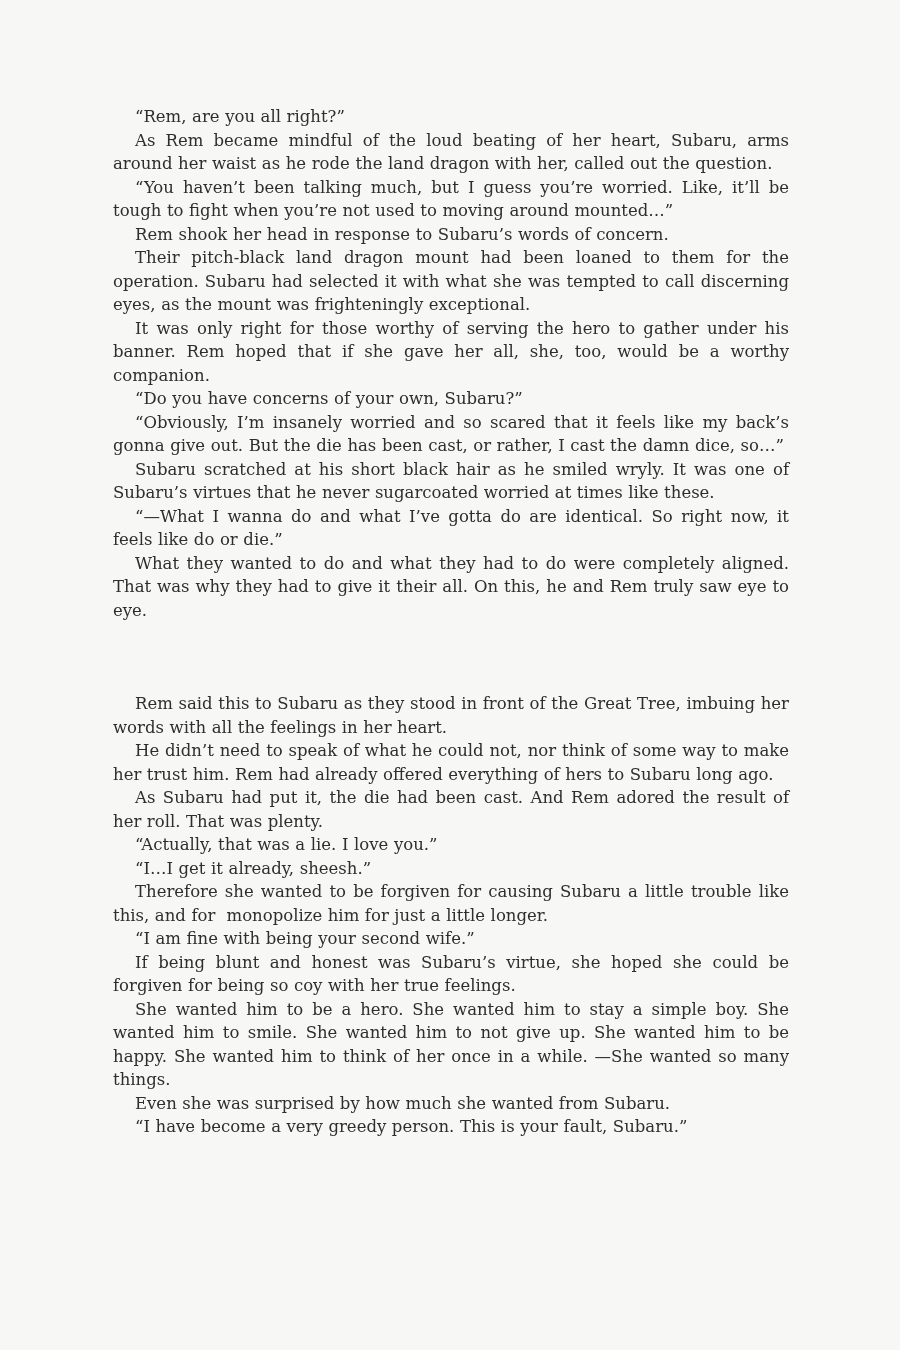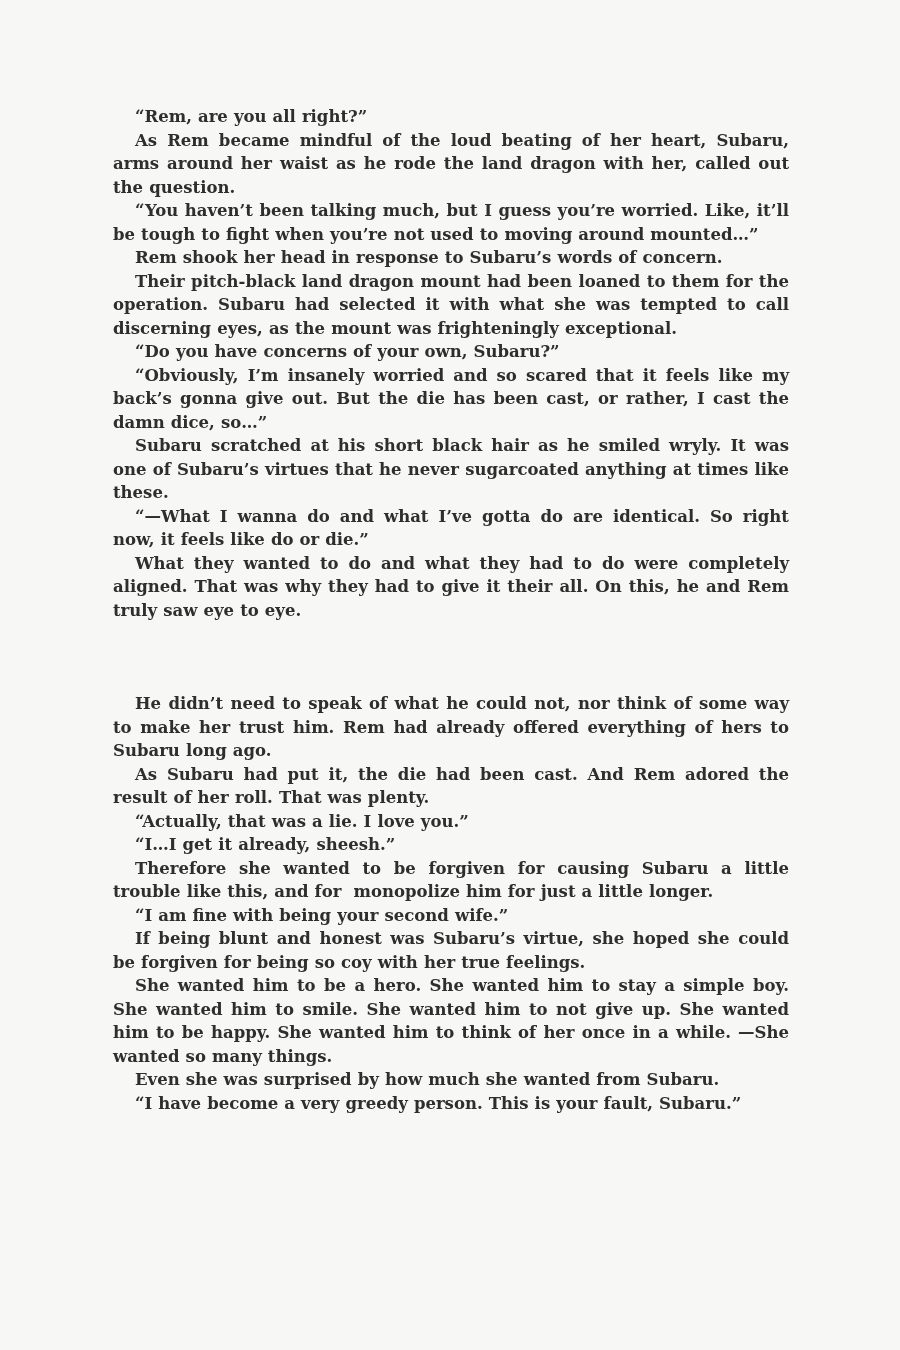--- a/index.html
+++ b/index.html
@@ -21,48 +21,49 @@
     padding: 105px 111px 0 113px;
   }
   .book-text p {
     margin: 0;
     font-size: 16.5px;
     line-height: 23.5px;
     text-align: justify;
     text-indent: 22px;
     letter-spacing: 0;
     word-spacing: 0.02em;
-    font-weight: bold;
   }
   .section-break {
     height: 70px;
   }
 </style>
 </head>
 <body>
 
 <div class="page">
   <div class="book-text">
 
     <div>
       <p>“Rem, are you all right?”</p>
       <p>As Rem became mindful of the loud beating of her heart, Subaru, arms around her waist as he rode the land dragon with her, called out the question.</p>
       <p>“You haven’t been talking much, but I guess you’re worried. Like, it’ll be tough to fight when you’re not used to moving around mounted…”</p>
       <p>Rem shook her head in response to Subaru’s words of concern.</p>
       <p>Their pitch-black land dragon mount had been loaned to them for the operation. Subaru had selected it with what she was tempted to call discerning eyes, as the mount was frighteningly exceptional.</p>
+      <p>It was only right for those worthy of serving the hero to gather under his banner. Rem hoped that if she gave her all, she, too, would be a worthy companion.</p>
       <p>“Do you have concerns of your own, Subaru?”</p>
       <p>“Obviously, I’m insanely worried and so scared that it feels like my back’s gonna give out. But the die has been cast, or rather, I cast the damn dice, so…”</p>
-      <p>Subaru scratched at his short black hair as he smiled wryly. It was one of Subaru’s virtues that he never sugarcoated anything at times like these.</p>
+      <p>Subaru scratched at his short black hair as he smiled wryly. It was one of Subaru’s virtues that he never sugarcoated worried at times like these.</p>
       <p>“—What I wanna do and what I’ve gotta do are identical. So right now, it feels like do or die.”</p>
       <p>What they wanted to do and what they had to do were completely aligned. That was why they had to give it their all. On this, he and Rem truly saw eye to eye.</p>
     </div>
 
     <div class="section-break"></div>
 
     <div>
+      <p>Rem said this to Subaru as they stood in front of the Great Tree, imbuing her words with all the feelings in her heart.</p>
       <p>He didn’t need to speak of what he could not, nor think of some way to make her trust him. Rem had already offered everything of hers to Subaru long ago.</p>
       <p>As Subaru had put it, the die had been cast. And Rem adored the result of her roll. That was plenty.</p>
       <p>“Actually, that was a lie. I love you.”</p>
       <p>“I…I get it already, sheesh.”</p>
       <p>Therefore she wanted to be forgiven for causing Subaru a little trouble like this, and for&nbsp; monopolize him for just a little longer.</p>
       <p>“I am fine with being your second wife.”</p>
       <p>If being blunt and honest was Subaru’s virtue, she hoped she could be forgiven for being so coy with her true feelings.</p>
       <p>She wanted him to be a hero. She wanted him to stay a simple boy. She wanted him to smile. She wanted him to not give up. She wanted him to be happy. She wanted him to think of her once in a while. —She wanted so many things.</p>
       <p>Even she was surprised by how much she wanted from Subaru.</p>
       <p>“I have become a very greedy person. This is your fault, Subaru.”</p>

